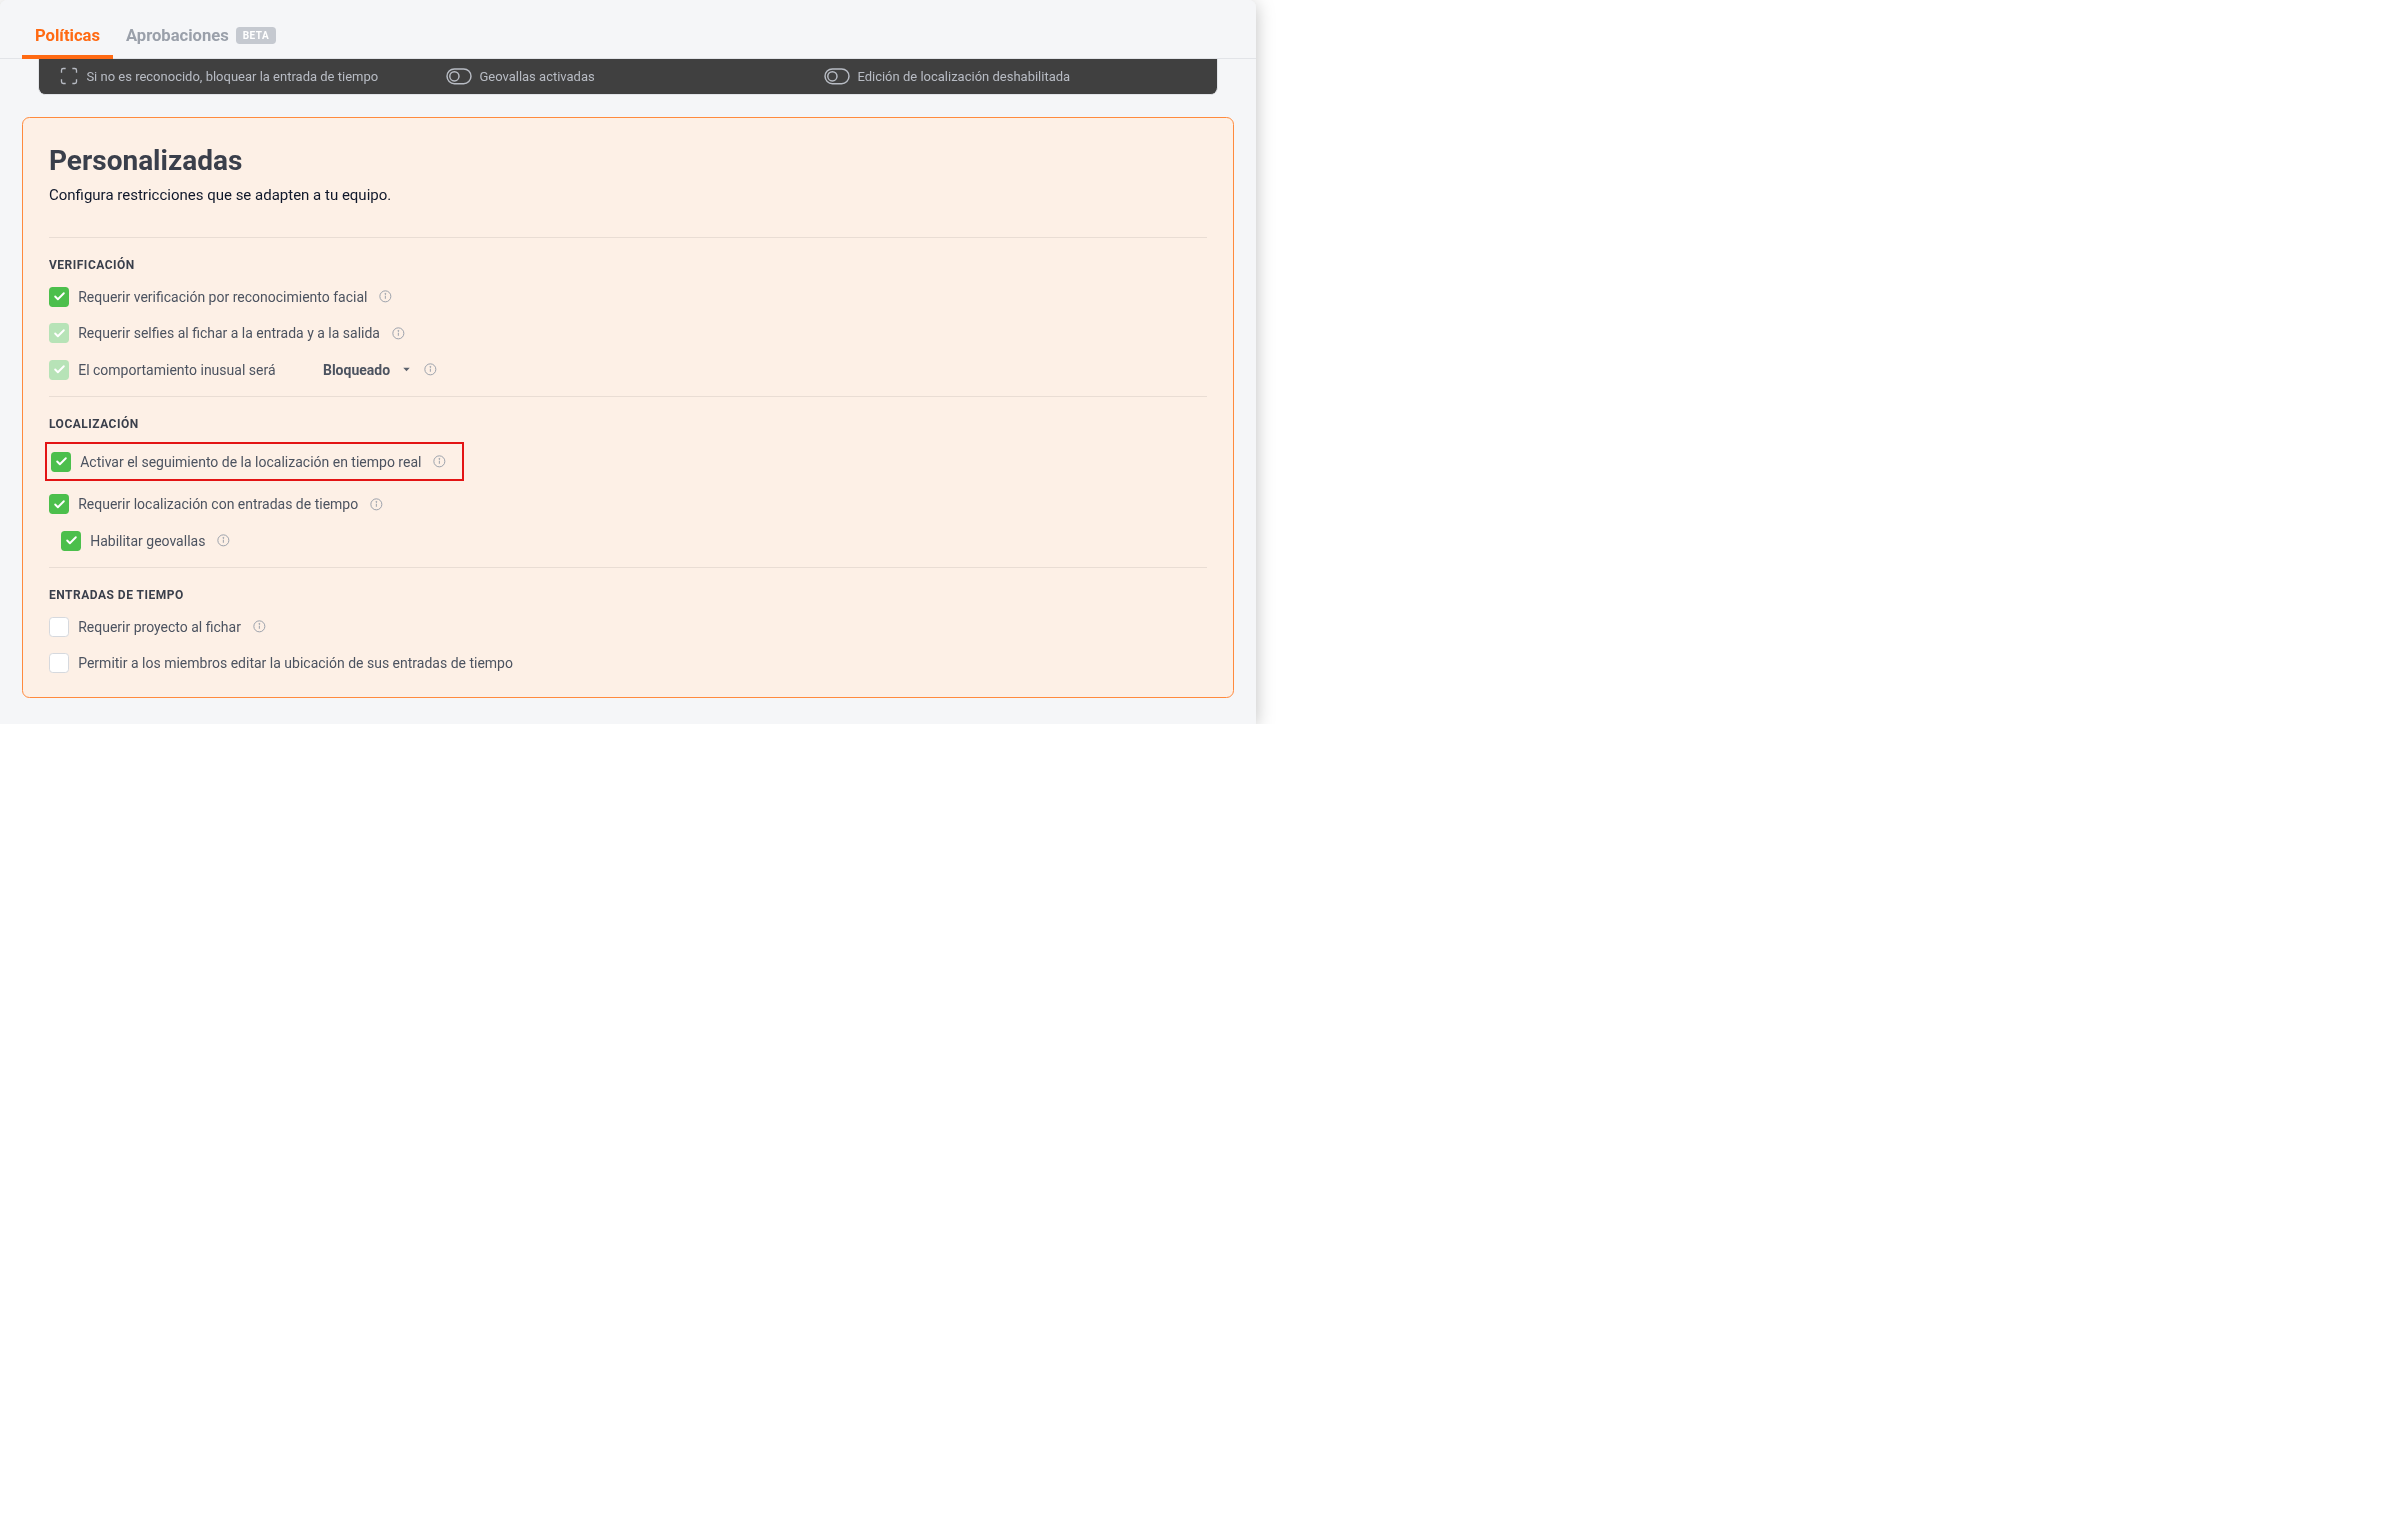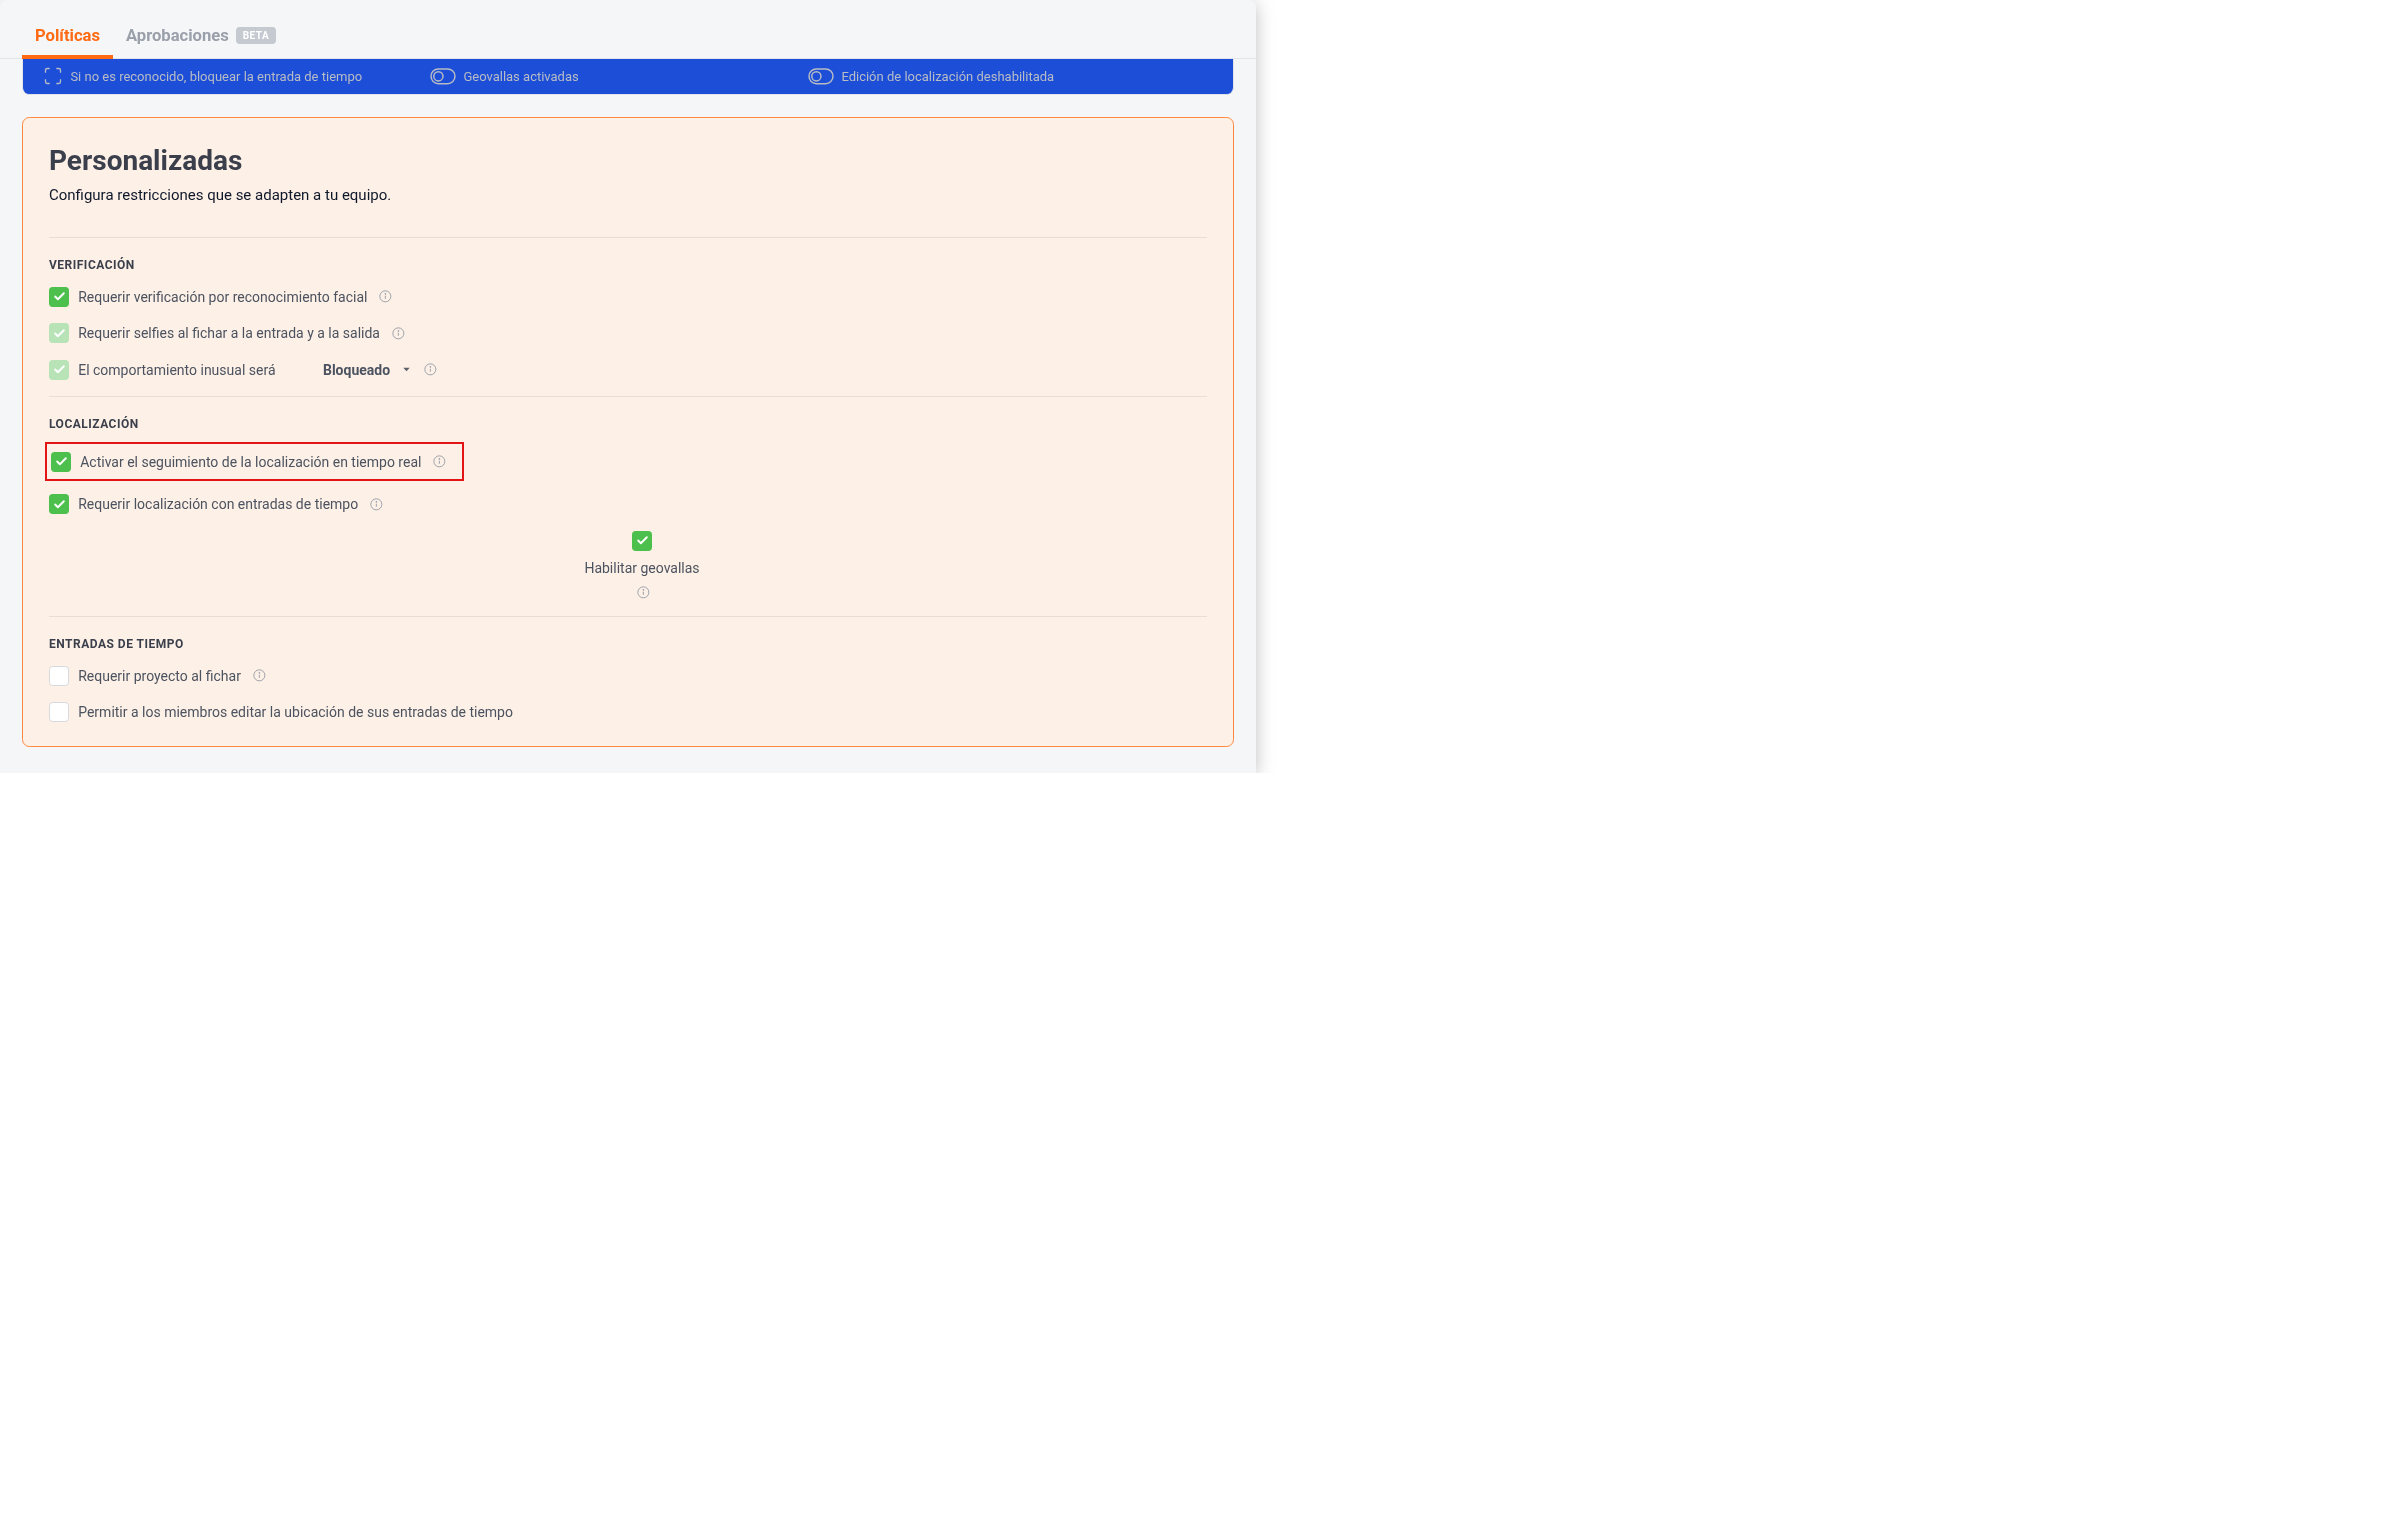--- a/index.html
+++ b/index.html
@@ -51,25 +51,25 @@
       background: #c5c9d0;
       color: #fff;
       font-size: 10px;
       font-weight: 700;
       padding: 2.8px 6.5px;
       border-radius: 3.7px;
       letter-spacing: 0.5px;
     }
     
     .peek-card {
-      margin: 0 22px;
+      margin: 0 38px;
       border: 0.9px solid #e2e4e8;
       border-top: none;
       border-radius: 0 0 7.4px 7.4px;
-      background: #1d4ed8;
+      background: #404040;
       padding: 7.4px 20px;
       overflow: hidden;
       position: relative;
     }
     .peek-row {
       display: flex;
       align-items: center;
       color: #b8bcc4;
       font-size: 13px;
       white-space: nowrap;
@@ -110,21 +110,21 @@
       color: #3a3f4b;
       margin-bottom: 14.7px;
       text-transform: uppercase;
     }
     .option {
       display: flex;
       align-items: center;
       gap: 9.2px;
       margin-bottom: 16.6px;
     }
-    .option.nested { margin-left: 28px; flex-direction: column; }
+    .option.nested { margin-left: 12px; }
     .highlight-box {
       border: 2.8px solid #e31414;
       padding: 7.4px 14.7px 7.4px 3.7px;
       margin: -3.7px 0 13px -3.7px;
       display: inline-flex;
       align-items: center;
       gap: 9.2px;
     }
     .highlight-box .option { margin-bottom: 0; }
     .checkbox {

